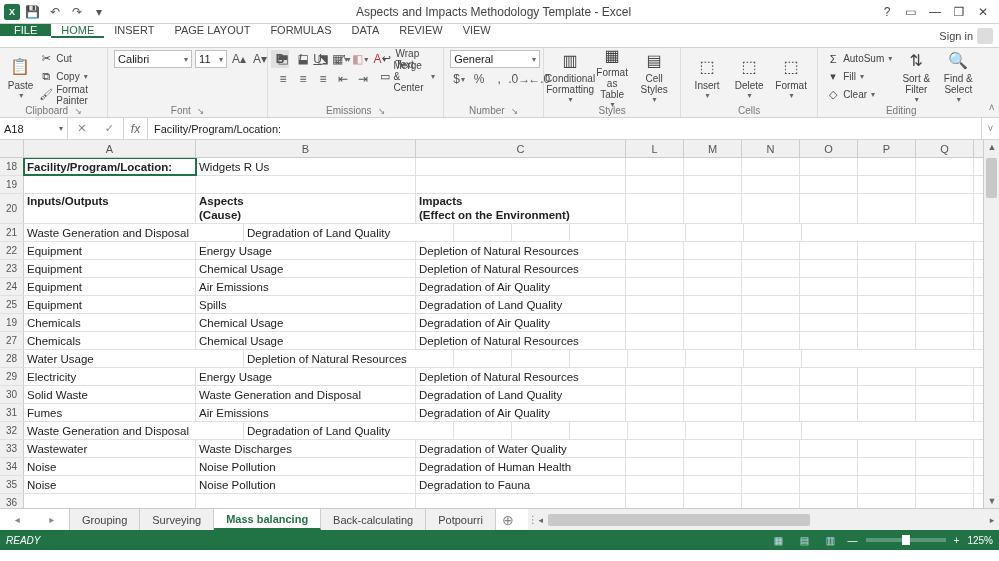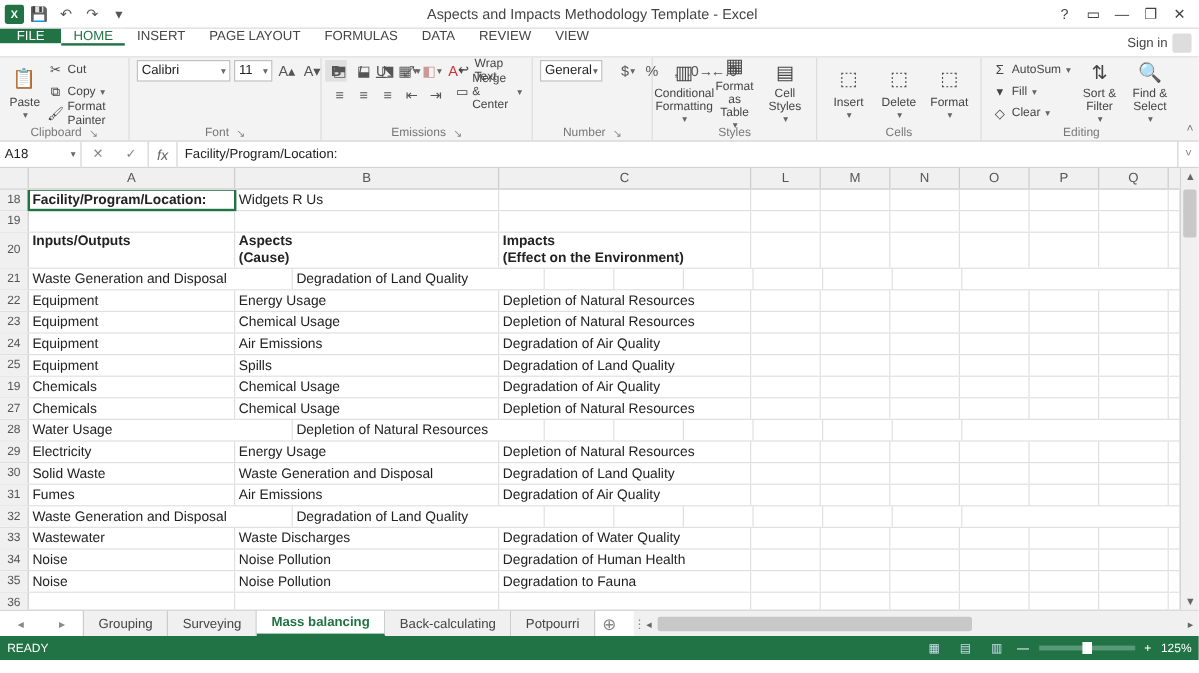--- a/index.html
+++ b/index.html
@@ -75,21 +75,21 @@
 .sheet-tab { padding: 0 12px; display: flex; align-items: center; font-size: 11px; color: #444; border-right: 1px solid #ccc; background: #f0f0f0; cursor: pointer; }
 .sheet-tab.active { background: #fff; color: #217346; border-bottom: 2px solid #217346; font-weight: 600; }
 .new-sheet { width: 24px; display: flex; align-items: center; justify-content: center; color: #888; font-size: 14px; }
 .hscroll { flex: 1; display: flex; align-items: center; position: relative; background: #f0f0f0; margin-left: 8px; }
 .hscroll-track { flex: 1; height: 12px; background: #f0f0f0; position: relative; }
 .hscroll-thumb { position: absolute; left: 0; top: 0; bottom: 0; width: 60%; background: #c8c8c8; border-radius: 2px; }
 .hscroll .arrow { width: 14px; display: flex; align-items: center; justify-content: center; font-size: 9px; color: #666; }
 
 
 .status-bar { height: 20px; background: #217346; color: #fff; display: flex; align-items: center; font-size: 10px; padding: 0 6px; }
-.status-left { flex: 1; }
+.status-left { flex: 1; font-style: italic; }
 .status-right { display: flex; align-items: center; gap: 8px; }
 .view-btn { width: 18px; height: 14px; display: flex; align-items: center; justify-content: center; color: #cde; }
 .zoom-slider { width: 80px; height: 4px; background: #5a987a; position: relative; }
 .zoom-thumb { width: 8px; height: 10px; background: #fff; position: absolute; left: 50%; top: -3px; transform: translateX(-50%); }
 
 
 .cA { width: 172px; }
 .cB { width: 220px; }
 .cC { width: 210px; }
 .cNarrow { width: 58px; }
@@ -222,21 +222,21 @@
           </div>
       </div>
     </div>
     <div class="ribbon-group-label">
         <span>Emissions</span>
         <span class="rg-launcher">↘</span>
       </div>
   </div>
 
   <div class="ribbon-group" style="width:100px">
-    <div class="ribbon-group-body" style="flex-direction:row;gap:12px">
+    <div class="ribbon-group-body" style="flex-direction:column;gap:2px">
       <div class="combo" style="width:90px">
           <span>General</span>
           <span class="dd">▾</span>
         </div>
       <div class="icon-grid">
         <div class="icon-cell">$<span class="dd">▾</span></div>
         <div class="icon-cell">%</div>
         <div class="icon-cell">,</div>
         <div class="icon-cell">.0→</div>
         <div class="icon-cell">←.0</div>

